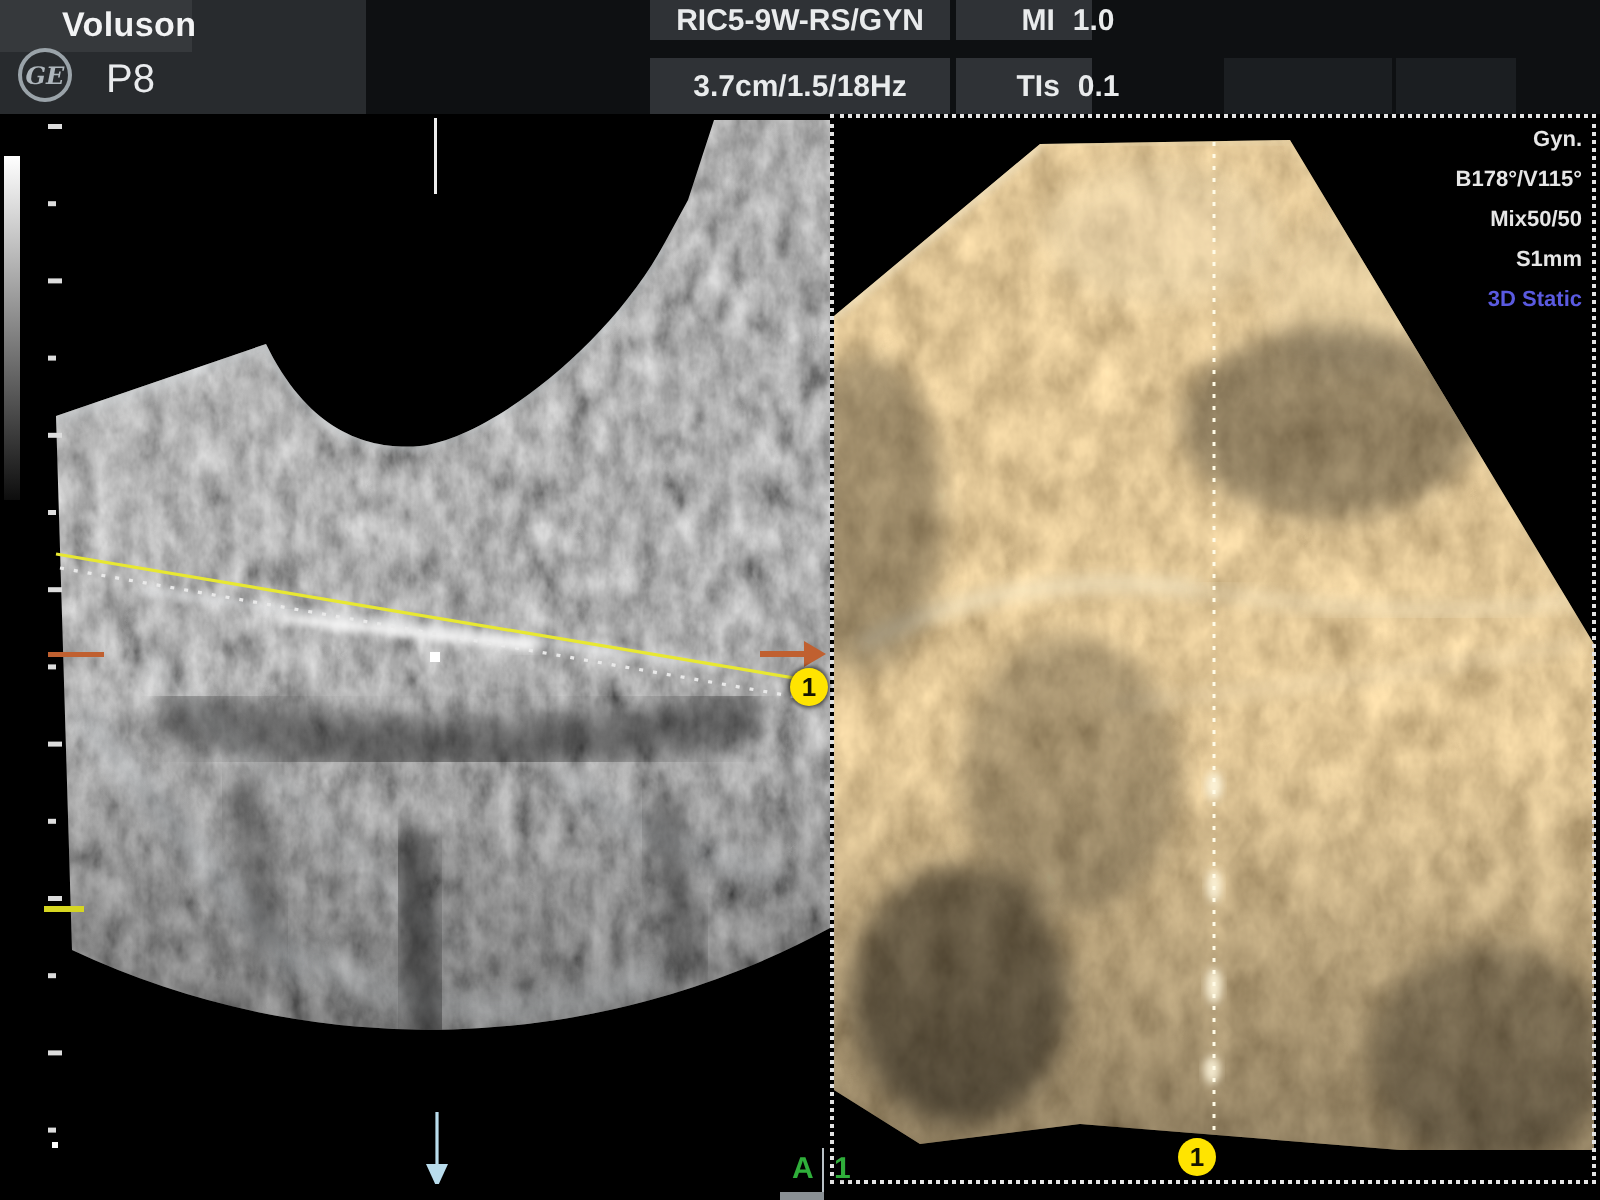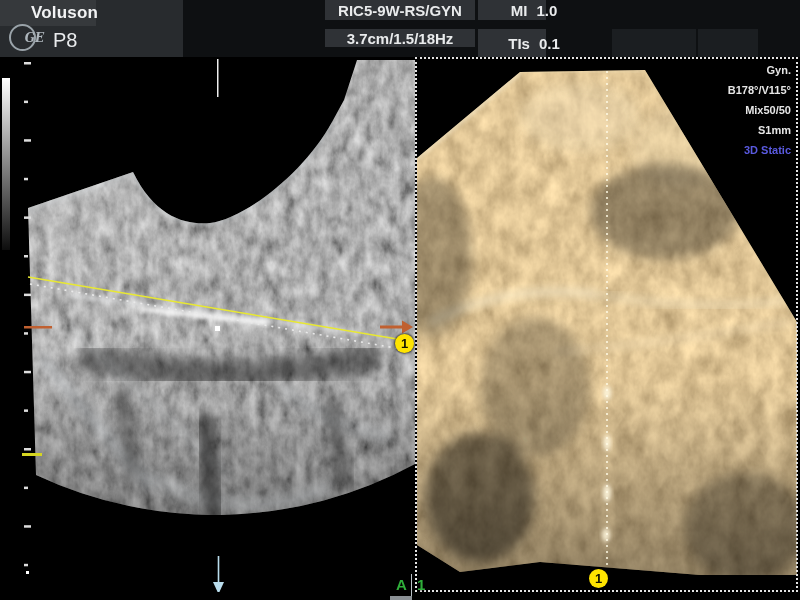--- a/index.html
+++ b/index.html
@@ -5,21 +5,21 @@
   html,body{margin:0;padding:0;background:#000;}
   body{width:800px;height:600px;position:relative;overflow:hidden;
        font-family:"Liberation Sans",sans-serif;-webkit-font-smoothing:antialiased;}
   
   .hdr{position:absolute;left:0;top:0;width:800px;height:57px;background:#0e1012;}
   .hdr-left{position:absolute;left:0;top:0;width:183px;height:57px;background:#282b2e;}
   .brand-cell{position:absolute;left:0;top:0;width:96px;height:26px;background:#36393c;}
   .brand{position:absolute;left:31px;top:3px;font-size:17px;font-weight:bold;color:#f2f3f4;letter-spacing:.2px;}
   .ge-logo{position:absolute;left:9px;top:24px;width:27px;height:27px;border:2px solid #9aa3a9;
            border-radius:50%;box-sizing:border-box;display:flex;align-items:center;justify-content:center;}
-  .ge-logo span{font-family:"DejaVu Serif",serif;font-style:italic;font-weight:bold;font-size:12px;color:#aeb6bc;padding-left:24px;}
+  .ge-logo span{font-family:"DejaVu Serif",serif;font-style:italic;font-weight:bold;font-size:12px;color:#aeb6bc;}
   .model{position:absolute;left:53px;top:29px;font-size:20px;font-weight:normal;color:#e9ebed;}
   .cell{position:absolute;height:20px;background:#2f3236;display:flex;align-items:center;
         justify-content:center;color:#e9ebec;font-size:15px;font-weight:bold;white-space:nowrap;}
   .cell.dim{background:#1b1e21;}
   .pair{display:flex;gap:9px;padding-left:44px;}
   
   .panel{position:absolute;top:57px;height:535px;background:#000;}
   #left-panel{left:0;width:415px;}
   #right-panel{left:415px;width:383px;}
   .dotted-frame{position:absolute;left:0;top:0;width:383px;height:535px;border:2px dotted #e3e3e3;
@@ -48,21 +48,21 @@
       </div>
     <div class="model">P8</div>
   </div>
   <div class="cell" style="left:325px;top:0;width:150px;">RIC5-9W-RS/GYN</div>
   <div class="cell" style="left:478px;top:0;width:68px;">
     <span class="pair">
         <span>MI</span>
         <span>1.0</span>
       </span>
   </div>
-  <div class="cell" style="left:325px;top:29px;width:150px;height:18px;">3.7cm/1.5/18Hz</div>
+  <div class="cell" style="left:325px;top:29px;width:150px;height:28px;">3.7cm/1.5/18Hz</div>
   <div class="cell" style="left:478px;top:29px;width:68px;height:28px;">
     <span class="pair">
         <span>TIs</span>
         <span>0.1</span>
       </span>
   </div>
   <div class="cell dim" style="left:612px;top:29px;width:84px;height:28px;"></div>
   <div class="cell dim" style="left:698px;top:29px;width:60px;height:28px;"></div>
 </div>
 

